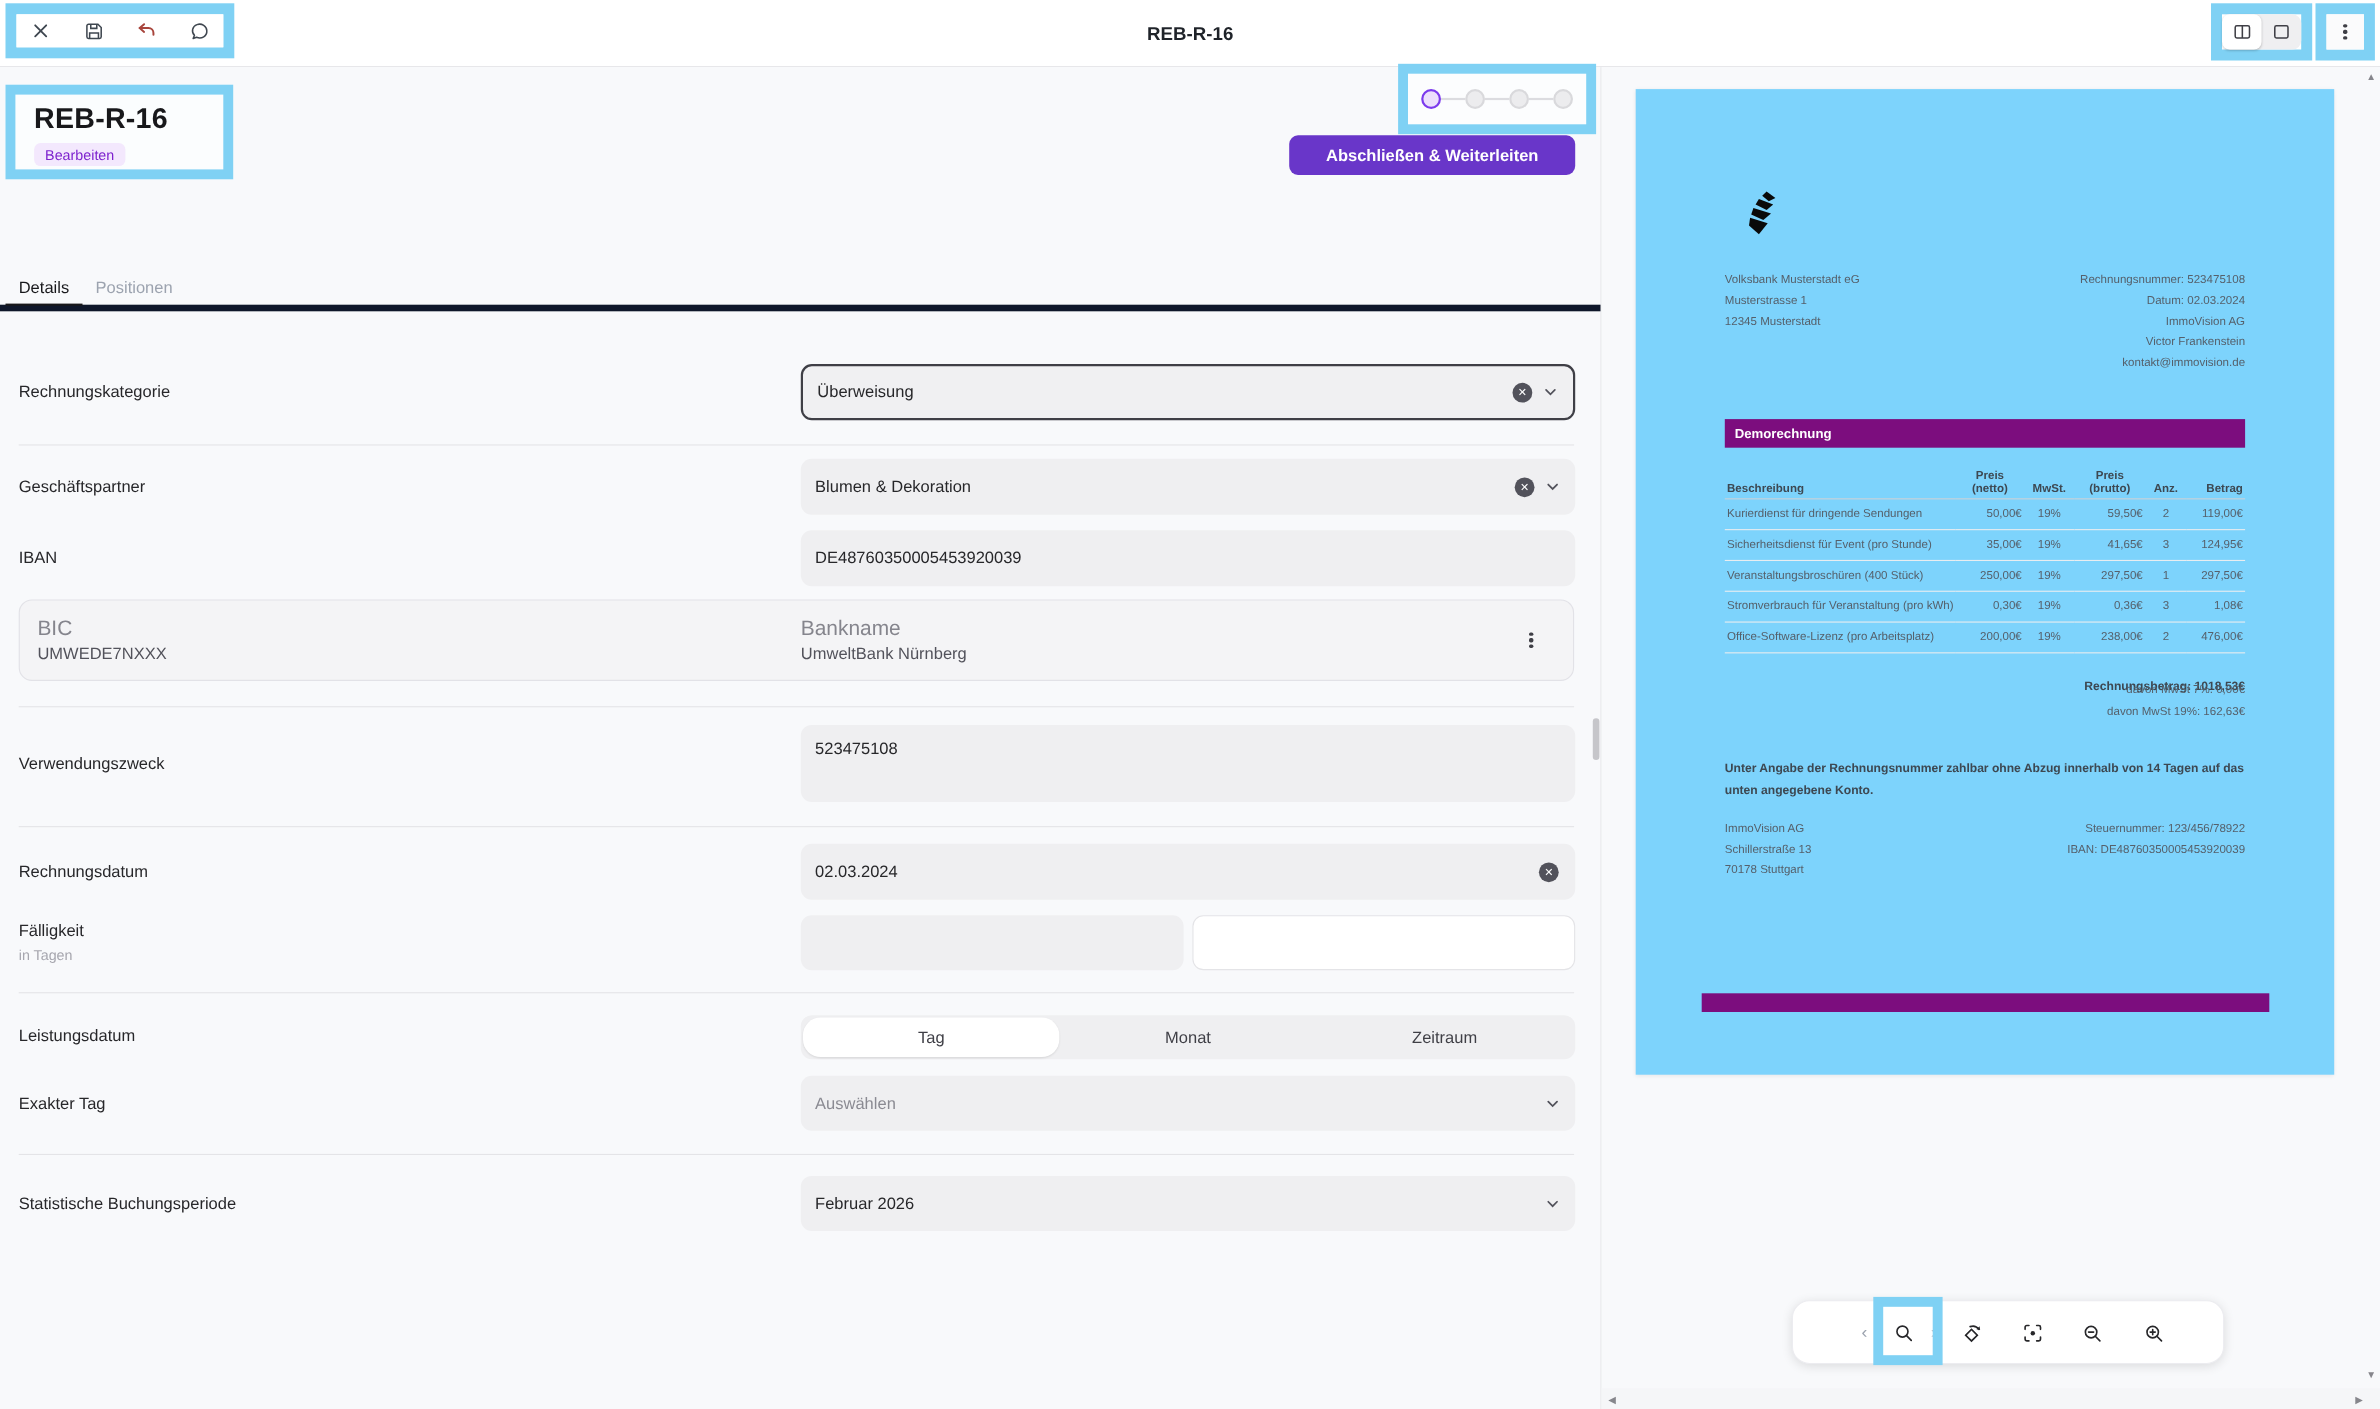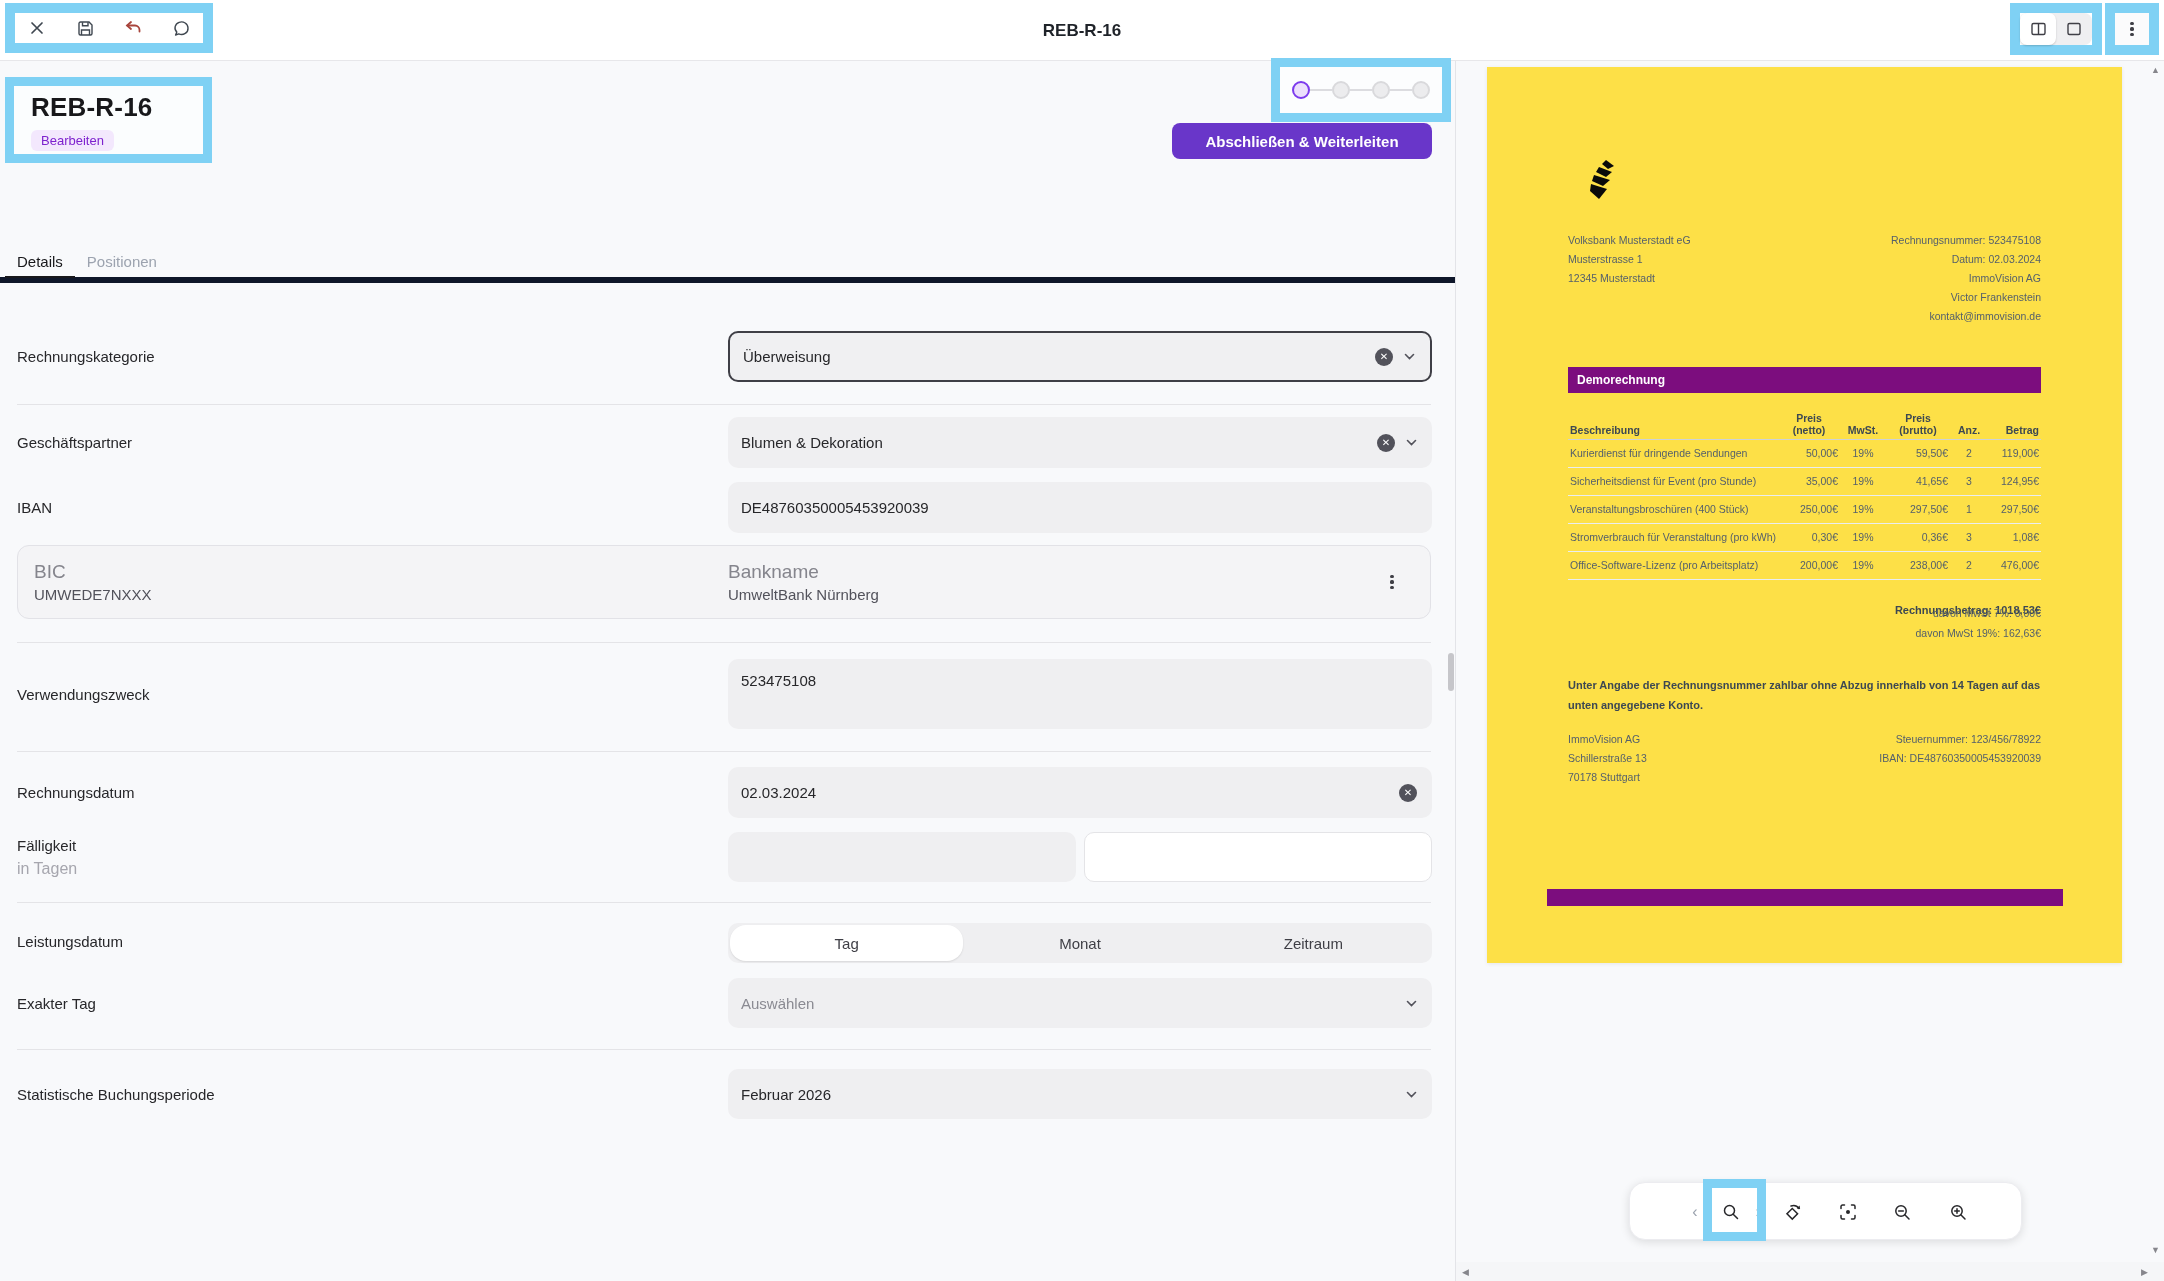--- a/index.html
+++ b/index.html
@@ -48,21 +48,21 @@
   
   .tabs { border-bottom:6px solid #0f172a; padding-left:5px; display:flex; height:37px; }
   .tab { padding:0 12px; font-size:15px; color:#9ca3af; display:flex; align-items:center; position:relative; }
   .tab.active { color:#18181b; }
   .tab.active::after { content:""; position:absolute; left:0; right:0; bottom:-1px; height:2px; background:#18181b; }
 
   
   .form { padding:0 24px 0 17px; }
   .frow { display:grid; grid-template-columns:711px 704px; align-items:center; }
   .flabel { font-size:15px; color:#27272a; }
-  .fsub { font-size:16px; color:#a6a6ae; margin-top:6px; }
+  .fsub { font-size:13px; color:#a6a6ae; margin-top:6px; }
   .field { height:51px; background:#efeff1; border-radius:10px; display:flex; align-items:center; padding:0 13px; font-size:15px; color:#27272a; }
   .field .val { flex:1; }
   .field.focused { border:2px solid #3f3f46; background:#f0f0f2; }
   .field.tall { height:70px; align-items:flex-start; padding-top:13px; }
   .field.h50 { height:50px; }
   .clear-btn { width:18px; height:18px; border-radius:50%; background:#52525b; color:#fff; font-size:10px;
                display:flex; align-items:center; justify-content:center; margin-right:9px; }
   .placeholder { color:#8a8a92; }
   .divider { border-top:1px solid #e4e4e7; }
   .bank-card { margin-top:12px; height:74px; background:#f4f4f6; border:1px solid #e2e2e7; border-radius:12px;
@@ -70,21 +70,21 @@
   .card-label { font-size:19px; color:#85858d; }
   .card-value { font-size:15px; color:#52525b; margin-top:3px; }
   .dual { display:grid; grid-template-columns:1fr 1fr; gap:8px; }
   .field.ghost { background:#fff; border:1px solid #e4e4e7; }
   .segmented { height:40px; background:#efeff1; border-radius:10px; display:flex; padding:2px; }
   .seg-opt { flex:1; display:flex; align-items:center; justify-content:center; font-size:15px; color:#3f3f46; border-radius:16px; }
   .seg-opt.active { background:#fff; box-shadow:0 1px 2px rgba(0,0,0,.1); }
   .panel-thumb { position:absolute; left:1448px; top:592px; width:6px; height:38px; background:#c6c6ca; border-radius:3px; }
 
   
-  .pdf-page { position:absolute; left:31px; top:6px; width:635px; height:896px; background:#fde047;
+  .pdf-page { position:absolute; left:31px; top:20px; width:635px; height:896px; background:#7dd3fc;
               box-shadow:0 1px 4px rgba(0,0,0,.08); }
   .pdf-page * { line-height:19px; }
   .p-abs { position:absolute; }
   .pdf-small { font-size:10.5px; color:#55606b; }
   .pdf-right { text-align:right; }
   .banner { left:81px; top:300px; width:473px; height:26px; background:#7c0d7e; color:#fff; font-size:12px; font-weight:700;
             line-height:26px; padding-left:9px; }
   .inv-table { left:81px; top:342px; width:473px; border-collapse:collapse; font-size:10.5px; color:#55606b; }
   .inv-table th { font-weight:700; color:#3d4852; border-bottom:1px solid #ccd2d8; padding:3px 2px; vertical-align:bottom; line-height:12px;margin-top:40px; }
   .inv-table td { border-bottom:1px solid #e9edf0; padding:4px 2px; }

